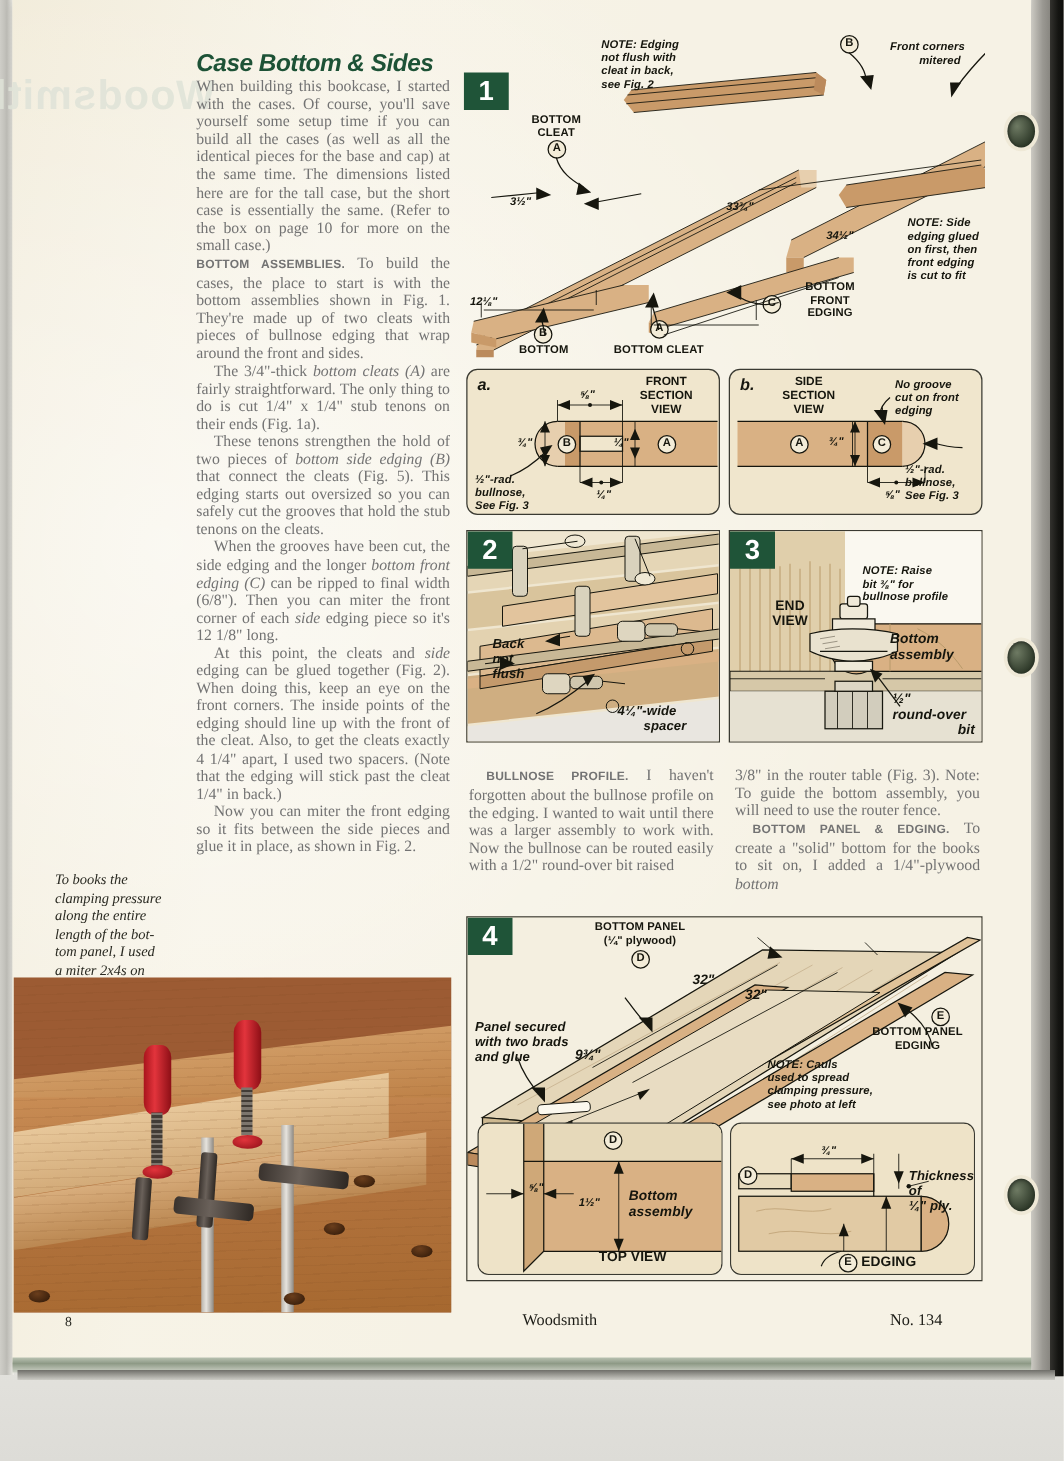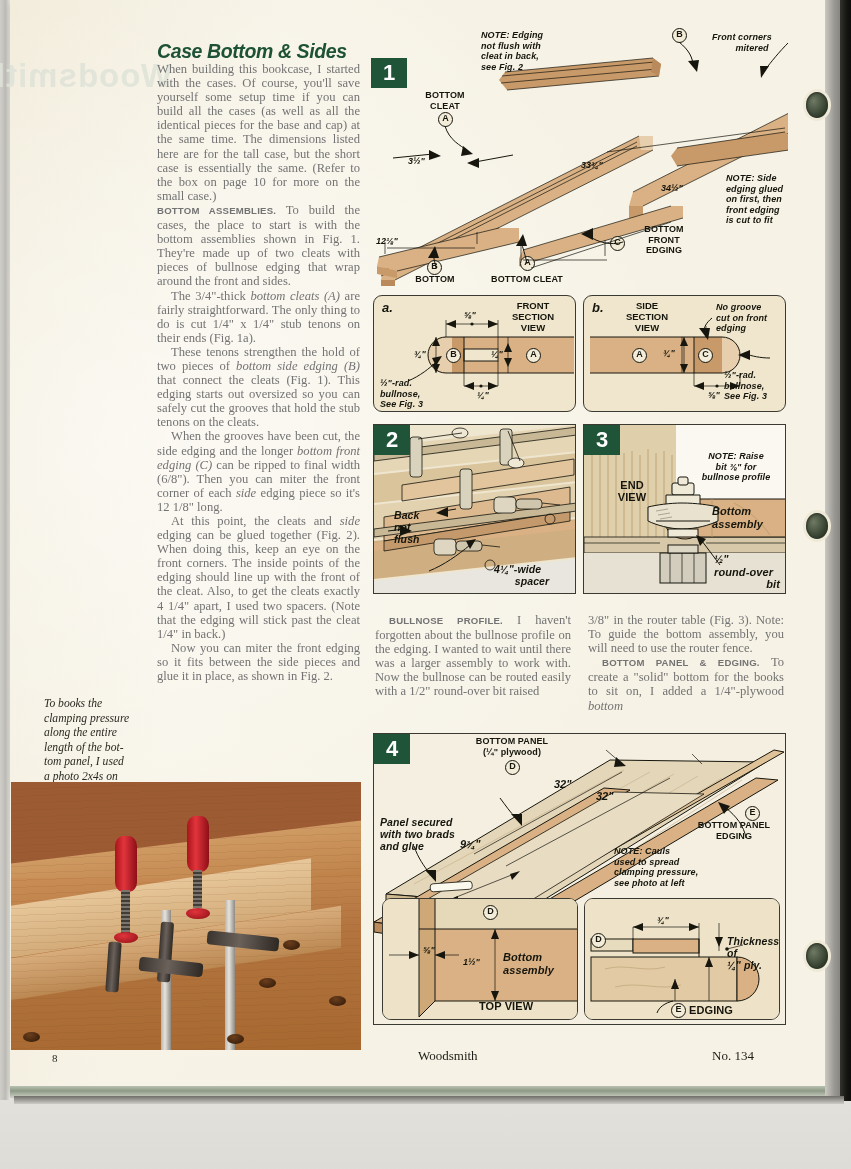--- a/index.html
+++ b/index.html
@@ -155,40 +155,40 @@
 
   <div id="col1" class="col">
     <p>When building this bookcase, I started with the cases. Of course, you'll save yourself some setup time if you can build all the cases (as well as all the identical pieces for the base and cap) at the same time. The dimensions listed here are for the tall case, but the short case is essentially the same. (Refer to the box on page 10 for more on the small case.)</p>
     <p style="text-indent:0;">
       <span class="sc">BOTTOM ASSEMBLIES.</span><span> To build the cases, the place to start is with the bottom assemblies shown in Fig. 1. They're made up of two cleats with pieces of bullnose edging that wrap around the front and sides.</span>
     </p>
     <p style="text-indent:14px;">
       <span>The </span><span>3/4"-thick </span><i>bottom cleats (A)</i><span> are fairly straightforward. The only thing to do is cut 1/4" x 1/4" stub tenons on their ends (Fig. 1a).</span>
     </p>
     <p style="text-indent:14px;">
-      <span>These tenons strengthen the hold of two pieces of </span><i>bottom side edging (B)</i><span> that connect the cleats (Fig. 1). This edging starts out oversized so you can safely cut the grooves that hold the stub tenons on the cleats.</span>
+      <span>These tenons strengthen the hold of two pieces of </span><i>bottom side edging (B)</i><span> that connect the cleats (Fig. 5). This edging starts out oversized so you can safely cut the grooves that hold the stub tenons on the cleats.</span>
     </p>
     <p style="text-indent:14px;">
       <span>When the grooves have been cut, the side edging and the longer </span><i>bottom front edging (C)</i><span> can be ripped to final width (6/8"). Then you can miter the front corner of each </span><i>side</i><span> edging piece so it's 12 1/8" long.</span>
     </p>
     <p style="text-indent:14px;">
       <span>At this point, the cleats and </span><i>side</i><span> edging can be glued together (Fig. 2). When doing this, keep an eye on the front corners. The inside points of the edging should line up with the front of the cleat. Also, to get the cleats exactly 4 1/4" apart, I used two spacers. (Note that the edging will stick past the cleat 1/4" in back.)</span>
     </p>
     <p style="text-indent:14px;">
       <span style="shape-outside:none;"></span><span>Now you can miter the front edging so it fits between the side pieces and glue it in place, as shown in Fig. 2.</span>
     </p>
   </div>
 
   <div id="capL">
     <div>To books the</div>
     <div>clamping pressure</div>
     <div>along the entire</div>
     <div>length of the bot-</div>
     <div>tom panel, I used</div>
-    <div>a photo 2x4s on</div>
+    <div>a miter 2x4s on</div>
     <div>edge as cauls.</div>
   </div>
   <div class="caret"></div>
 
   <div id="photo">
     <div class="pbench2"></div>
     <div class="pbench"></div>
     <div class="pboardA"></div>
     <div class="pboardB"></div>
     <div class="pgrain"></div>
@@ -437,21 +437,21 @@
       <rect x="76" y="128" width="46" height="30" fill="#d2cdbd" stroke="#16160e" stroke-width="1"></rect>
       <path d="M86,128 L86,158 M98,128 L98,158 M110,128 L110,158" stroke="#16160e" stroke-width=".7" fill="none"></path>
       <rect x="84" y="120" width="30" height="8" fill="#dcd6c4" stroke="#16160e" stroke-width="1"></rect>
 
       <path d="M0,118 L76,118 M122,118 L203,118" stroke="#16160e" stroke-width=".7" fill="none"></path>
       <path class="lead" d="M136,140 C130,132 124,124 118,116"></path>
         <polygon points="122,114 112,110 116,121" fill="#16160e"></polygon>
     </svg>
     <div class="fignum">3</div>
     <div class="lbl c" style="left:22px;top:54px;width:52px;font-size:11px;line-height:12px;">END<br>VIEW</div>
-    <div class="lbl" style="left:106px;top:26px;width:92px;text-align:center;font-style:italic;">NOTE: Raise<br>bit ⅜" for<br>bullnose profile</div>
+    <div class="lbl" style="left:106px;top:26px;width:92px;text-align:left;font-style:italic;">NOTE: Raise<br>bit ⅜" for<br>bullnose profile</div>
     <div class="lbl it" style="left:128px;top:80px;width:66px;font-style:italic;font-size:11px;line-height:12.5px;">Bottom<br>assembly</div>
     <div class="lbl it" style="left:130px;top:128px;width:66px;font-style:italic;font-size:11px;line-height:12.5px;">½"<br>round-over<br><span style="display:block;text-align:right;">bit</span></div>
   </div>
 
   <div id="col2" class="col">
     <p style="text-indent:14px;">
       <span class="sc">BULLNOSE PROFILE.</span><span> I haven't forgotten about the bullnose profile on the edging. I wanted to wait until there was a larger assembly to work with. Now the bullnose can be routed easily with a 1/2" round-over bit raised</span>
     </p>
   </div>
   <div id="col3" class="col">

